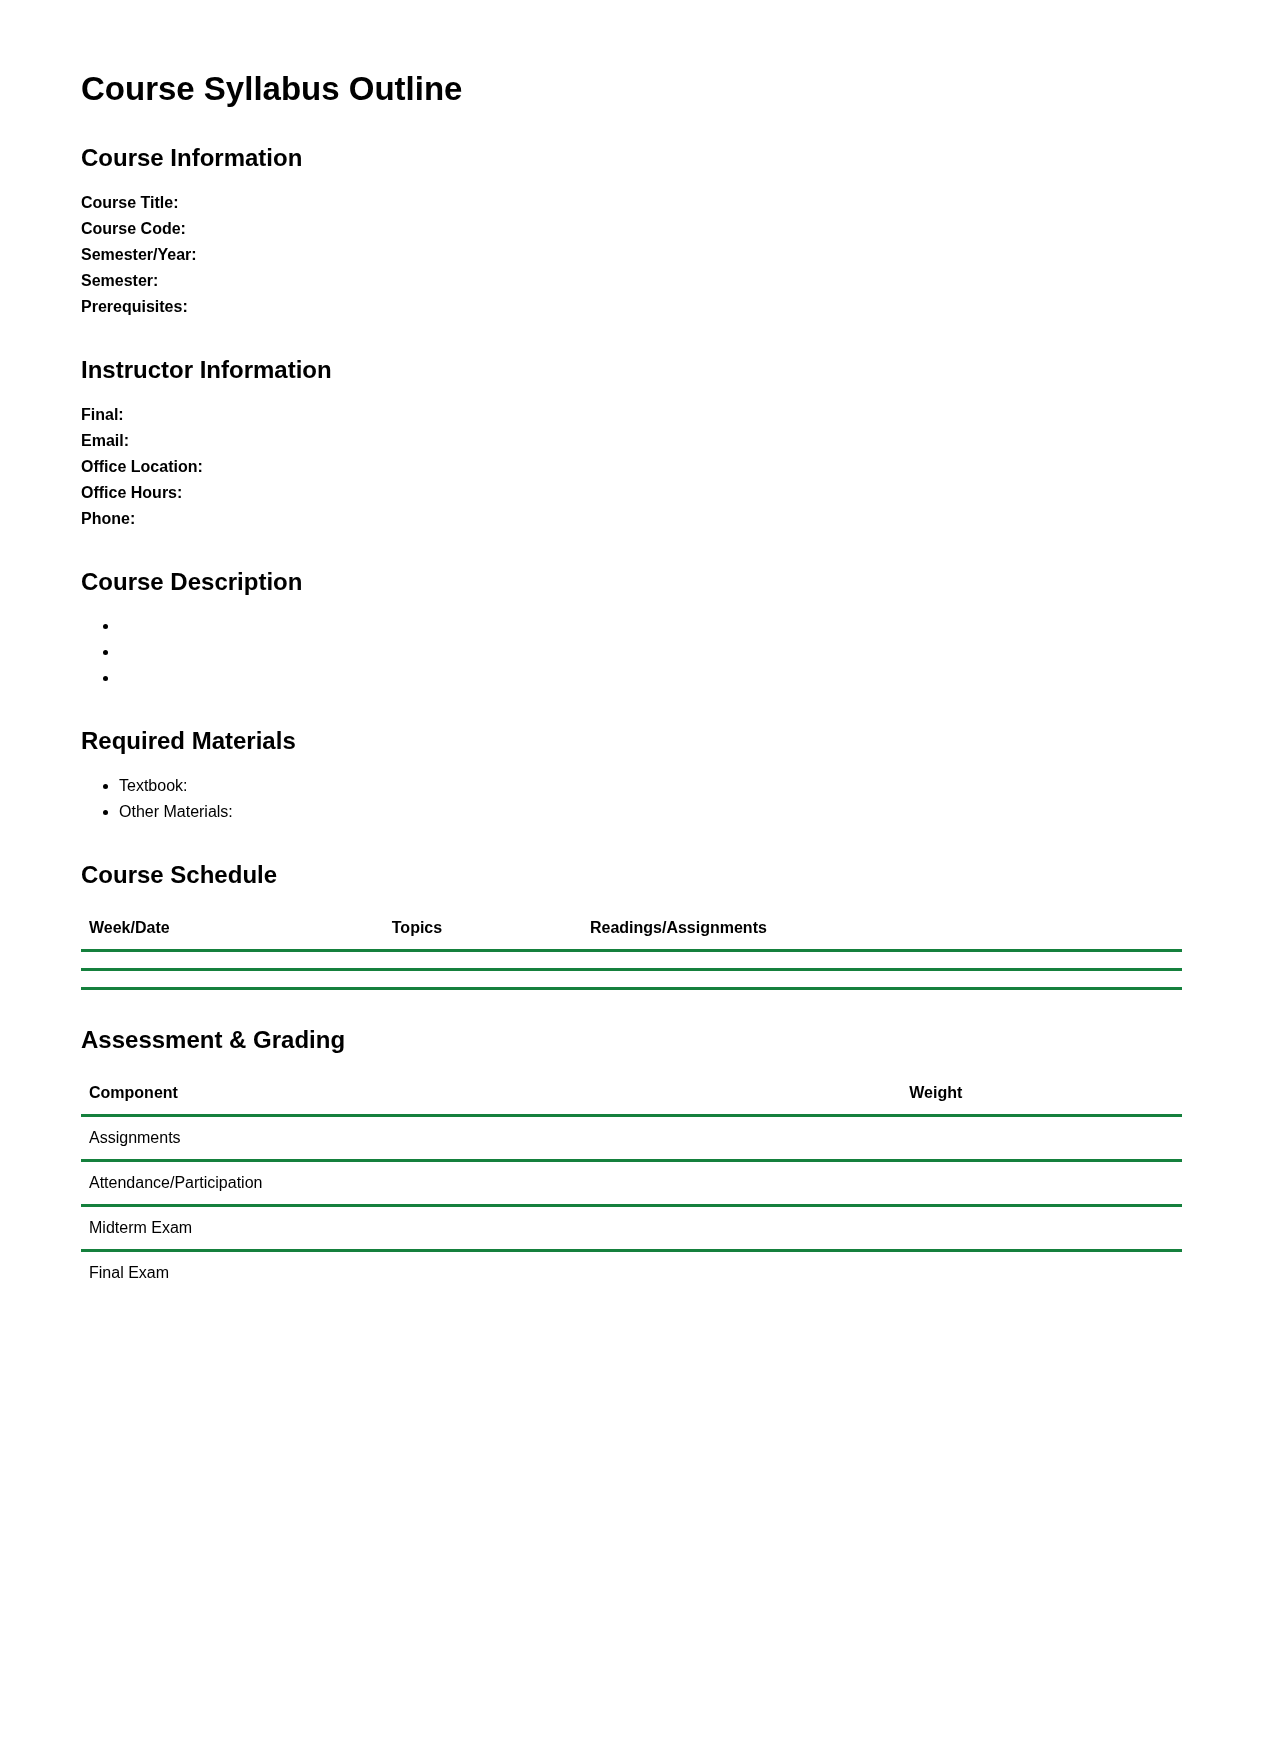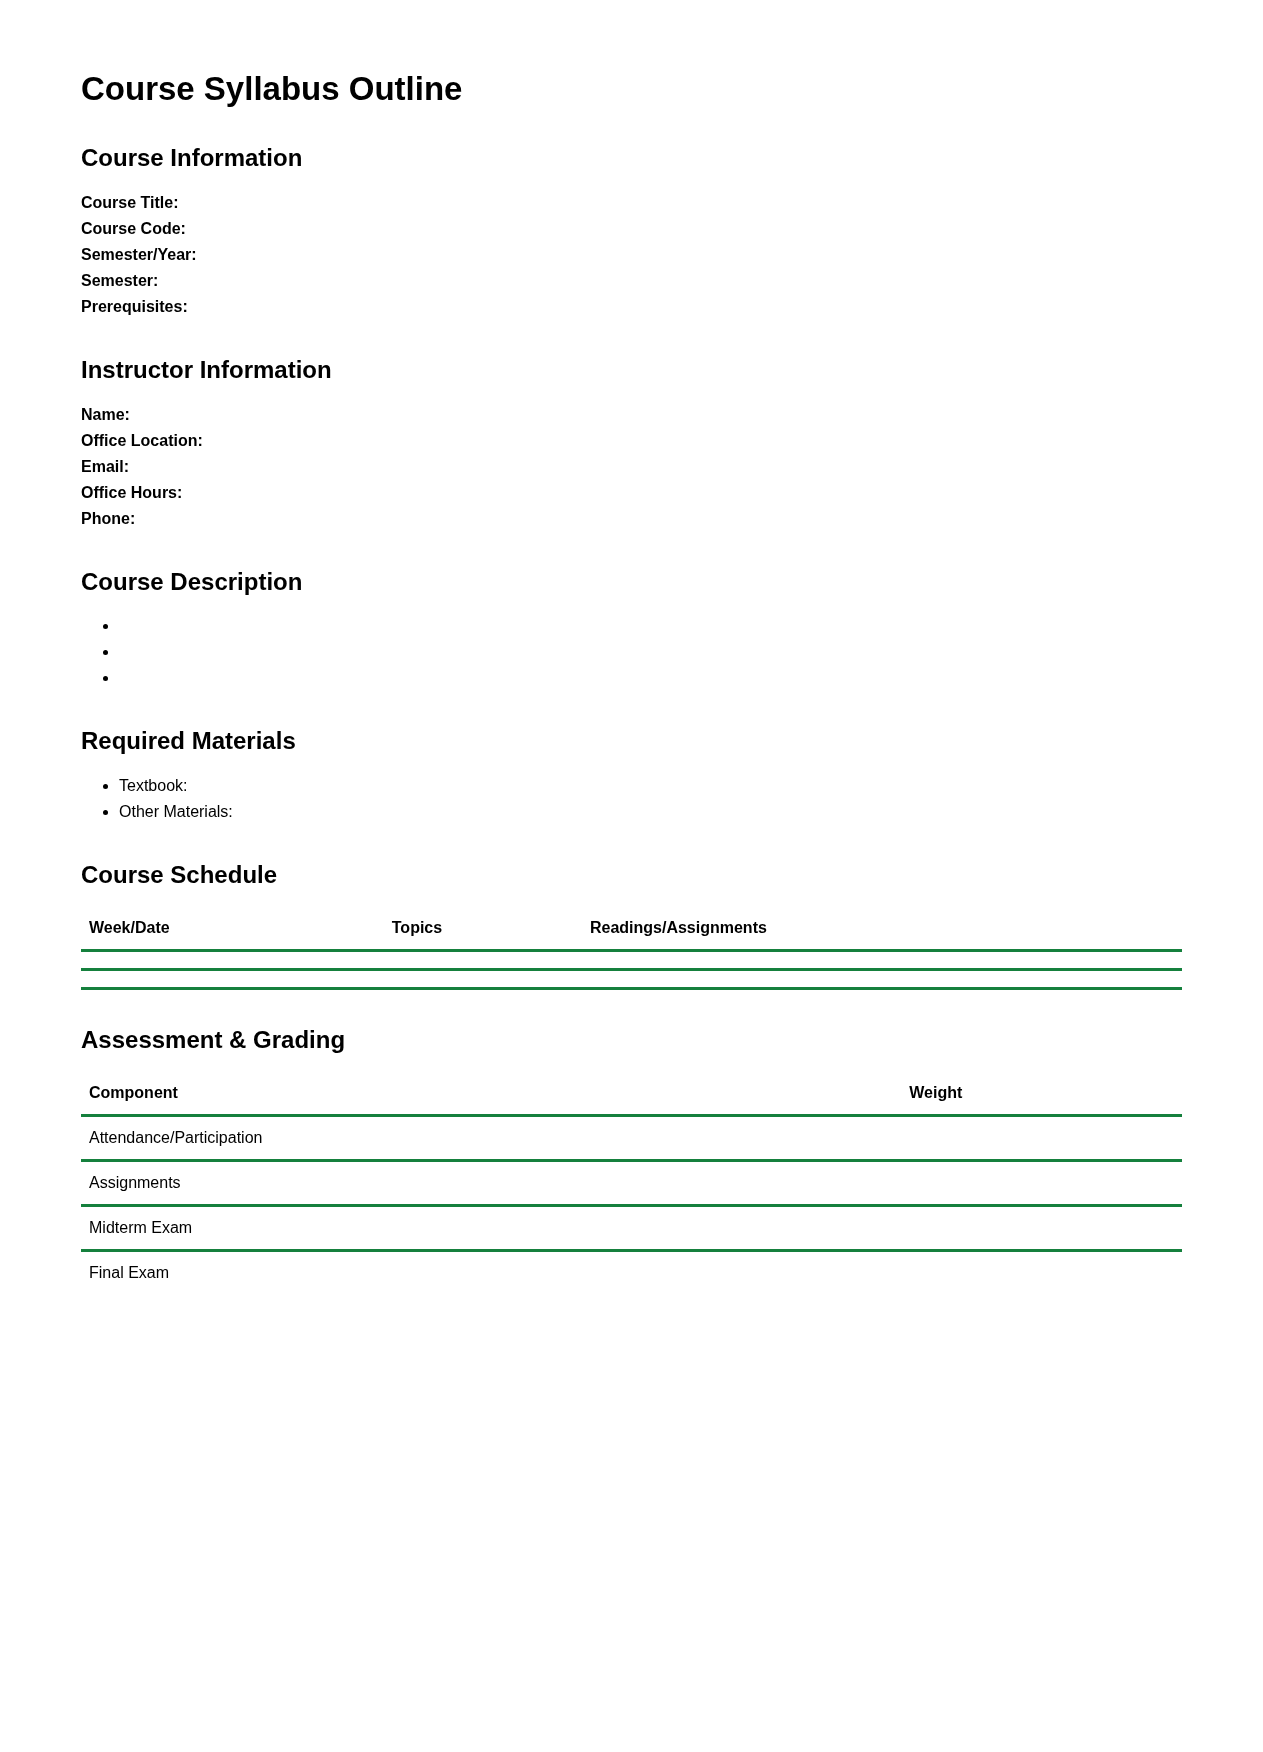--- a/index.html
+++ b/index.html
@@ -75,23 +75,23 @@
   <div class="field-lines">
     <div><strong>Course Title:</strong></div>
     <div><strong>Course Code:</strong></div>
     <div><strong>Semester/Year:</strong></div>
     <div><strong>Semester:</strong></div>
     <div><strong>Prerequisites:</strong></div>
   </div>
 
   <h2 class="section-heading">Instructor Information</h2>
   <div class="field-lines">
-    <div><strong>Name:</strong></div>
+    <div><strong>Final:</strong></div>
+    <div><strong>Email:</strong></div>
     <div><strong>Office Location:</strong></div>
-    <div><strong>Email:</strong></div>
     <div><strong>Office Hours:</strong></div>
     <div><strong>Phone:</strong></div>
   </div>
 
   <h2 class="section-heading">Course Description</h2>
 
   <ul class="bullet-list">
     <li></li>
     <li></li>
     <li></li>
@@ -138,25 +138,25 @@
         <col class="c2">
       </colgroup>
     <thead>
       <tr>
         <th>Component</th>
         <th>Weight</th>
       </tr>
     </thead>
     <tbody>
       <tr>
-        <td>Attendance/Participation</td>
+        <td>Assignments</td>
         <td></td>
       </tr>
       <tr>
-        <td>Assignments</td>
+        <td>Attendance/Participation</td>
         <td></td>
       </tr>
       <tr>
         <td>Midterm Exam</td>
         <td></td>
       </tr>
       <tr class="last-row">
         <td>Final Exam</td>
         <td></td>
       </tr>

